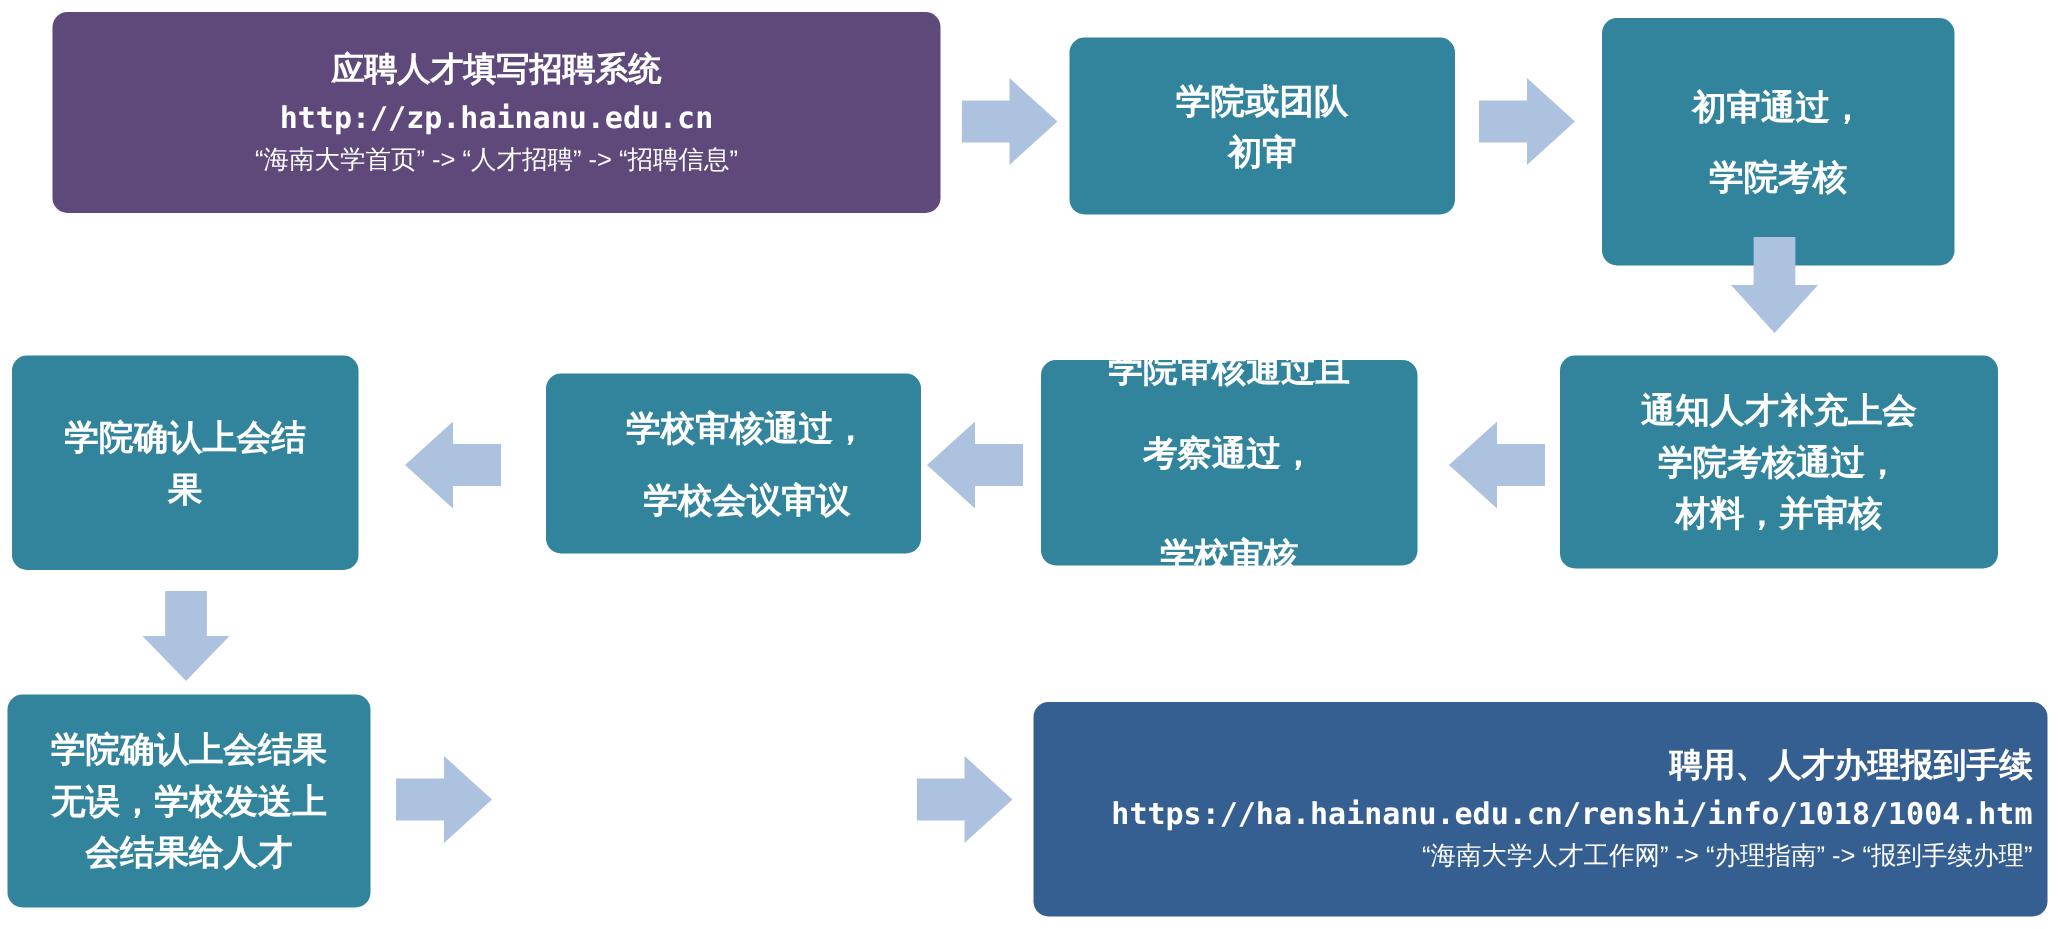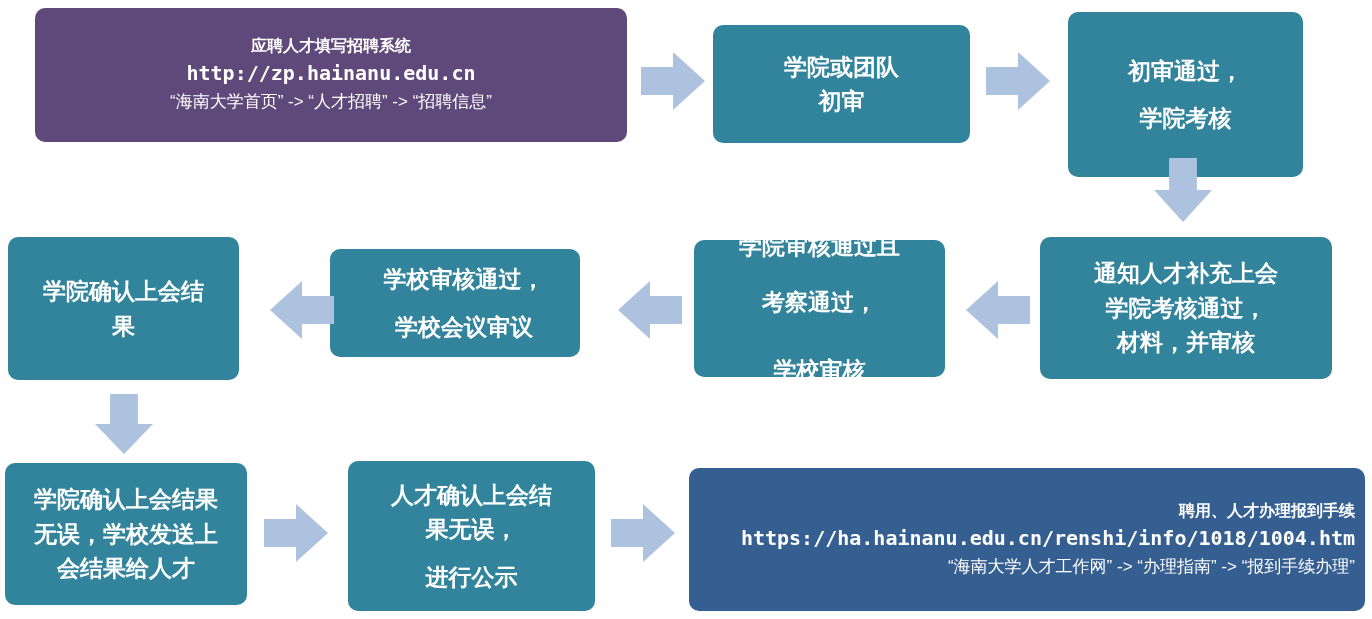--- a/index.html
+++ b/index.html
@@ -21,21 +21,21 @@
     justify-content: center;
     align-items: center;
     text-align: center;
     font-weight: bold;
     padding: 8px 10px;
   }
   .teal   { background: var(--teal,   #31849B); }
   .purple { background: var(--purple, #5F497A); }
   .blue   { background: var(--blue,   #365F91); align-items: flex-end; }
   .line  { font-size: 23px; line-height: 1.5; }
-  .title { font-size: 16px; line-height: 1.45; }
+  .title { font-size: 22px; line-height: 1.45; }
   .url   { font-family: "DejaVu Sans Mono", monospace; font-size: 20px; line-height: 1.6; font-weight: bold; }
   .path  { font-size: 17px; line-height: 1.55; font-weight: normal; }
   .mt    { margin-top: 13px; }
   .arrow { position: absolute; background: var(--arrow, #ADC2DF); }
   .arrow-right { clip-path: polygon(0 26%, 50% 26%, 50% 0, 100% 50%, 50% 100%, 50% 74%, 0 74%); }
   .arrow-left  { clip-path: polygon(100% 26%, 50% 26%, 50% 0, 0 50%, 50% 100%, 50% 74%, 100% 74%); }
   .arrow-down  { clip-path: polygon(26% 0, 74% 0, 74% 50%, 100% 50%, 50% 100%, 0 50%, 26% 50%); }
 </style>
 </head>
 <body>
@@ -73,21 +73,21 @@
   <div class="arrow arrow-left" style="left:966px; top:281px; width:64px; height:58px;"></div>
 
   <div class="box teal" style="left:694px; top:240px; width:251px; height:137px;gap:21px;">
     <div class="line">学院审核通过且</div>
     <div class="line">考察通过，</div>
     <div class="line mt">学校审核</div>
   </div>
 
   <div class="arrow arrow-left" style="left:618px; top:281px; width:64px; height:58px;"></div>
 
-  <div class="box teal" style="left:330px; top:249px; width:250px; height:108px;padding-left:28px;">
+  <div class="box teal" style="left:364px; top:249px; width:250px; height:120px;padding-left:28px;">
     <div class="line">学校审核通过，</div>
     <div class="line mt">学校会议审议</div>
   </div>
 
   <div class="arrow arrow-left" style="left:270px; top:281px; width:64px; height:58px;"></div>
 
   <div class="box teal" style="left:8px; top:237px; width:231px; height:143px;">
     <div class="line">学院确认上会结</div>
     <div class="line">果</div>
   </div>
@@ -95,25 +95,20 @@
   <div class="arrow arrow-down" style="left:95px; top:394px; width:58px; height:60px;"></div>
 
   <div class="box teal" style="left:5px; top:463px; width:242px; height:142px;">
     <div class="line">学院确认上会结果</div>
     <div class="line">无误，学校发送上</div>
     <div class="line">会结果给人才</div>
   </div>
 
   <div class="arrow arrow-right" style="left:264px; top:504px; width:64px; height:58px;"></div>
 
-  <div class="box teal" style="left:348px; top:461px; width:247px; height:150px;">
-    <div class="line">人才确认上会结</div>
-    <div class="line">果无误，</div>
-    <div class="line mt">进行公示</div>
-  </div>
 
   <div class="arrow arrow-right" style="left:611px; top:504px; width:64px; height:58px;"></div>
 
   <div class="box blue" style="left:689px; top:468px; width:676px; height:143px;">
     <div class="title">聘用、人才办理报到手续</div>
     <div class="url">https://ha.hainanu.edu.cn/renshi/info/1018/1004.htm</div>
     <div class="path">“海南大学人才工作网” -&gt; “办理指南” -&gt; “报到手续办理”</div>
   </div>
 
 </div>

